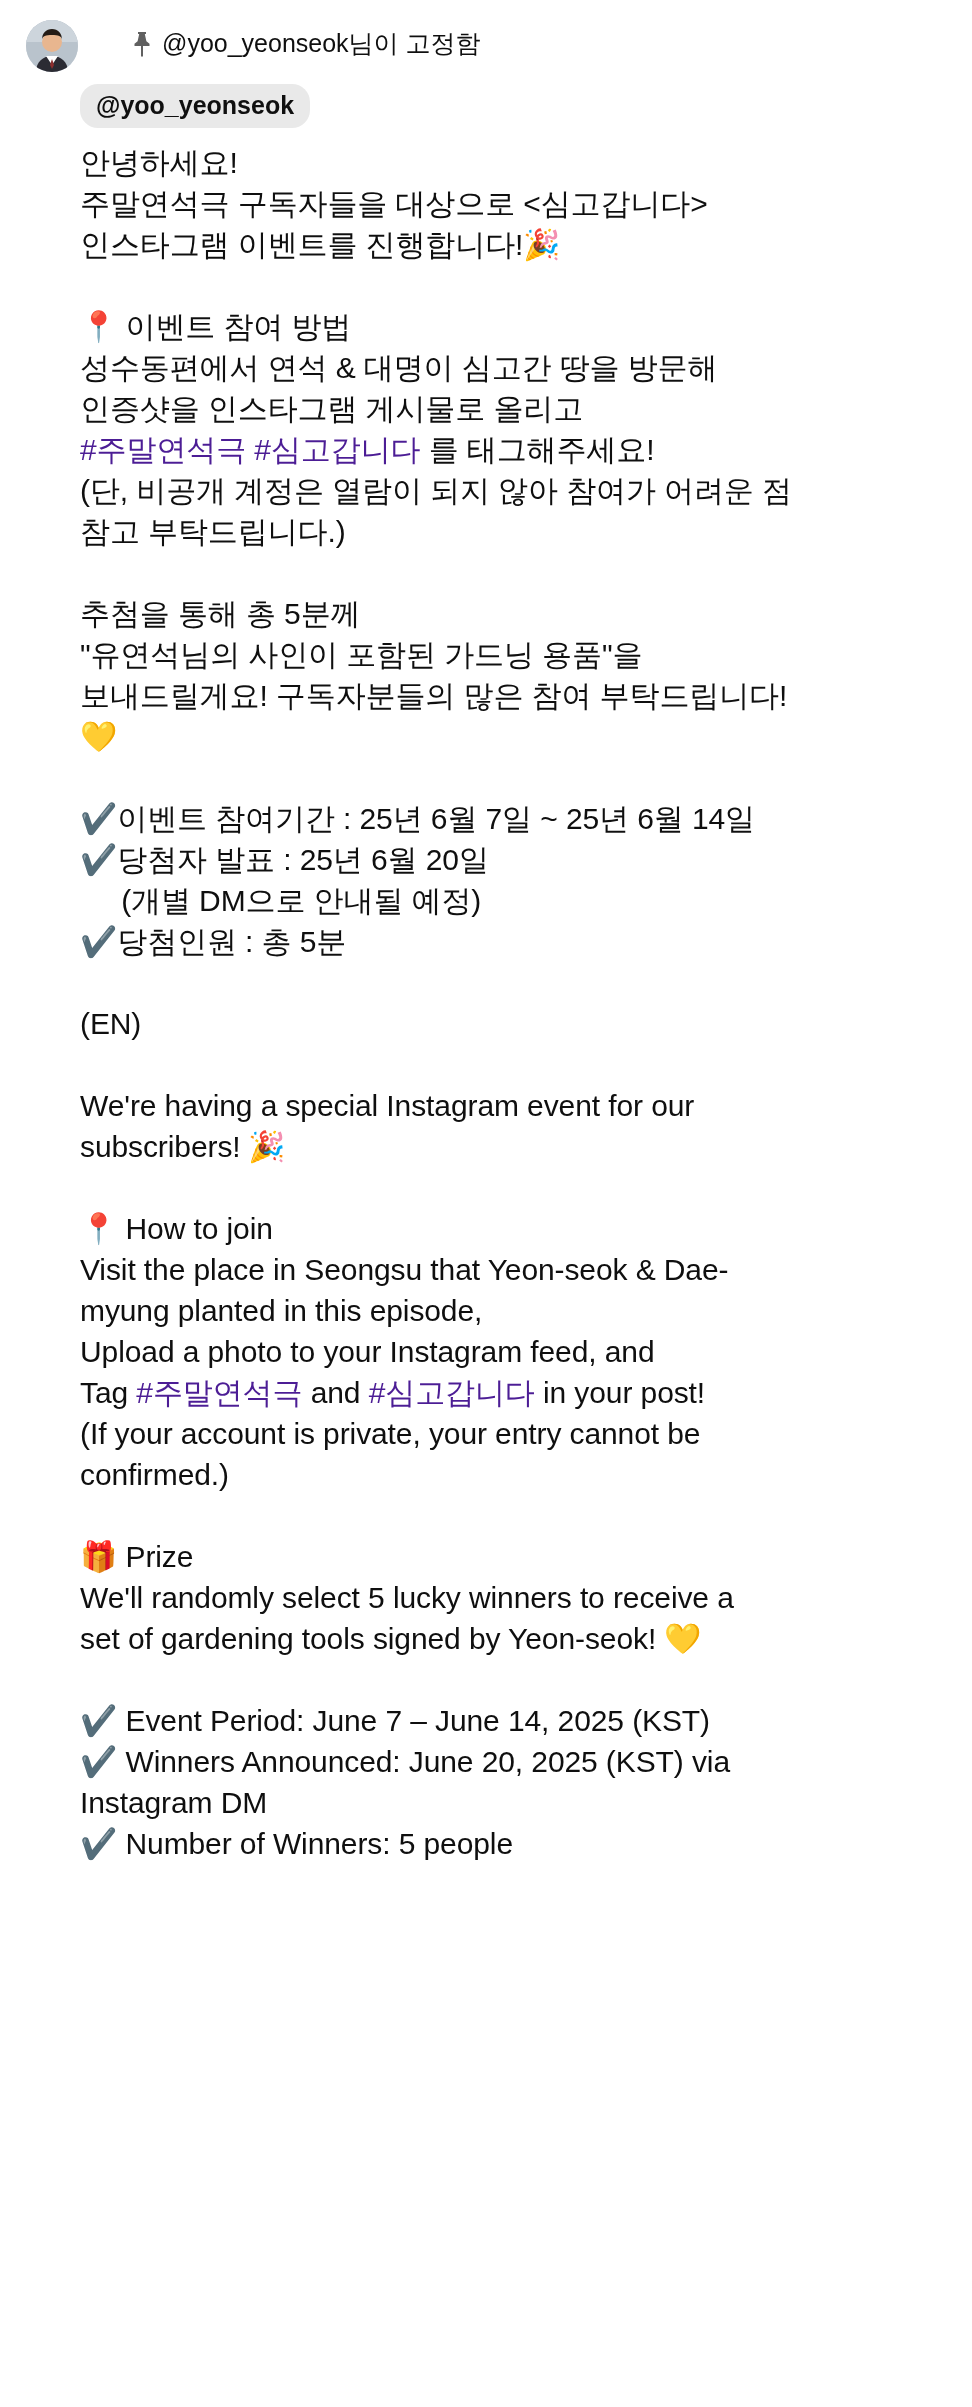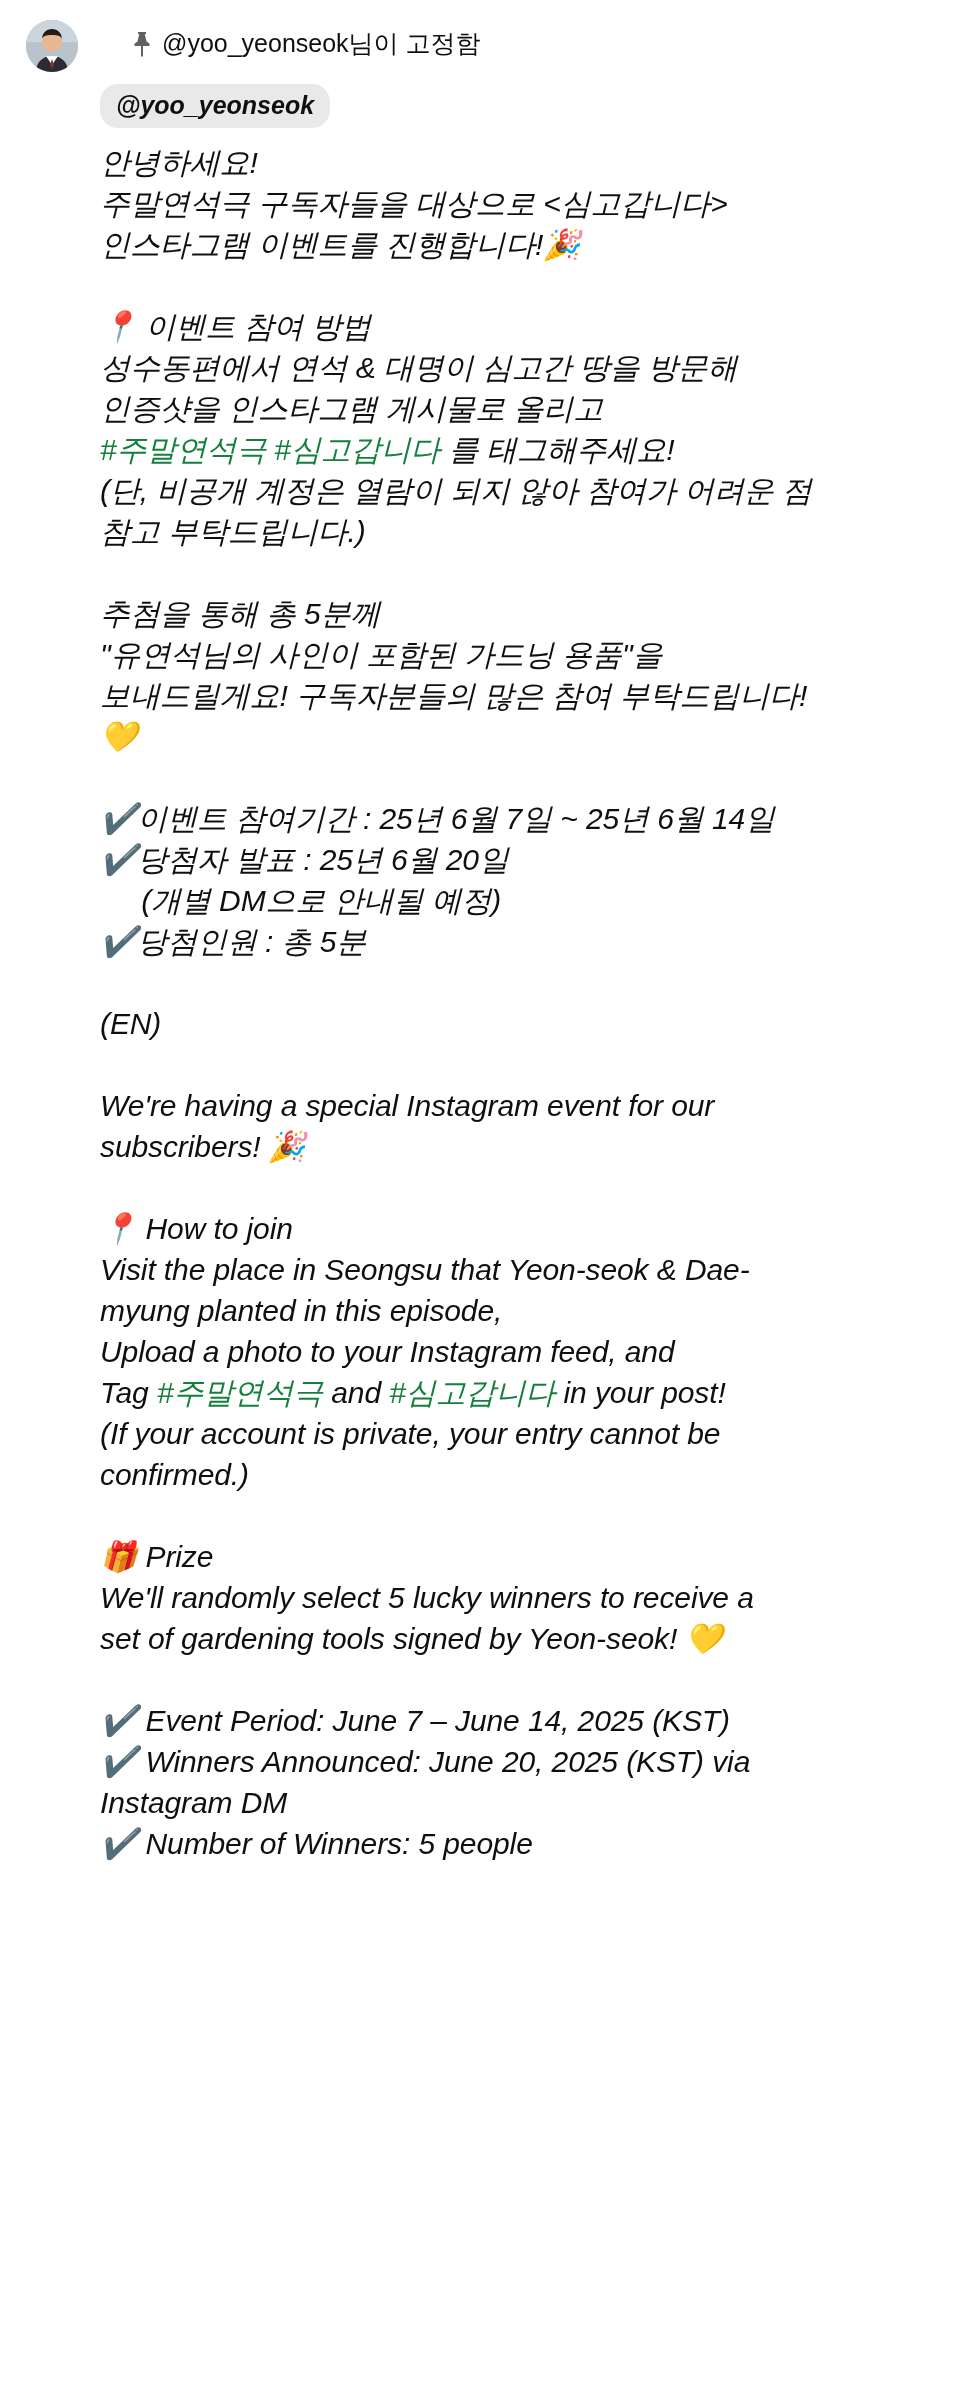--- a/index.html
+++ b/index.html
@@ -56,23 +56,22 @@
     width: 20px;
     height: 26px;
     flex: 0 0 20px;
     position: relative;
     top: 1px;
   }
   .pin-icon svg { display:block; }
 
   
   .comment-body {
-    margin-left: 74px;
+    margin-left: 54px;
     padding-right: 10px;
-    font-style: italic;
   }
 
   .handle-chip {
     display: inline-block;
     background: #e9e9e9;
     border-radius: 18px;
     padding: 6px 16px 8px 16px;
     font-size: 25px;
     line-height: 30px;
     font-weight: 700;
@@ -81,21 +80,21 @@
   }
 
   .comment-text {
     font-size: 30px;
     line-height: 41px;
     letter-spacing: -0.1px;
     color: #0f0f0f;
     white-space: pre-wrap;
     word-break: break-word;
   }
-  .comment-text .tag { color: #15803d; }
+  .comment-text .tag { color: #4c1d95; }
   .comment-text .blank { display: block; height: 41px; }
 </style>
 </head>
 <body>
 
 <div class="page">
 
   <div class="pinned-row">
     <div class="avatar">
       <svg viewBox="0 0 52 52" xmlns="http://www.w3.org/2000/svg" aria-hidden="true">

